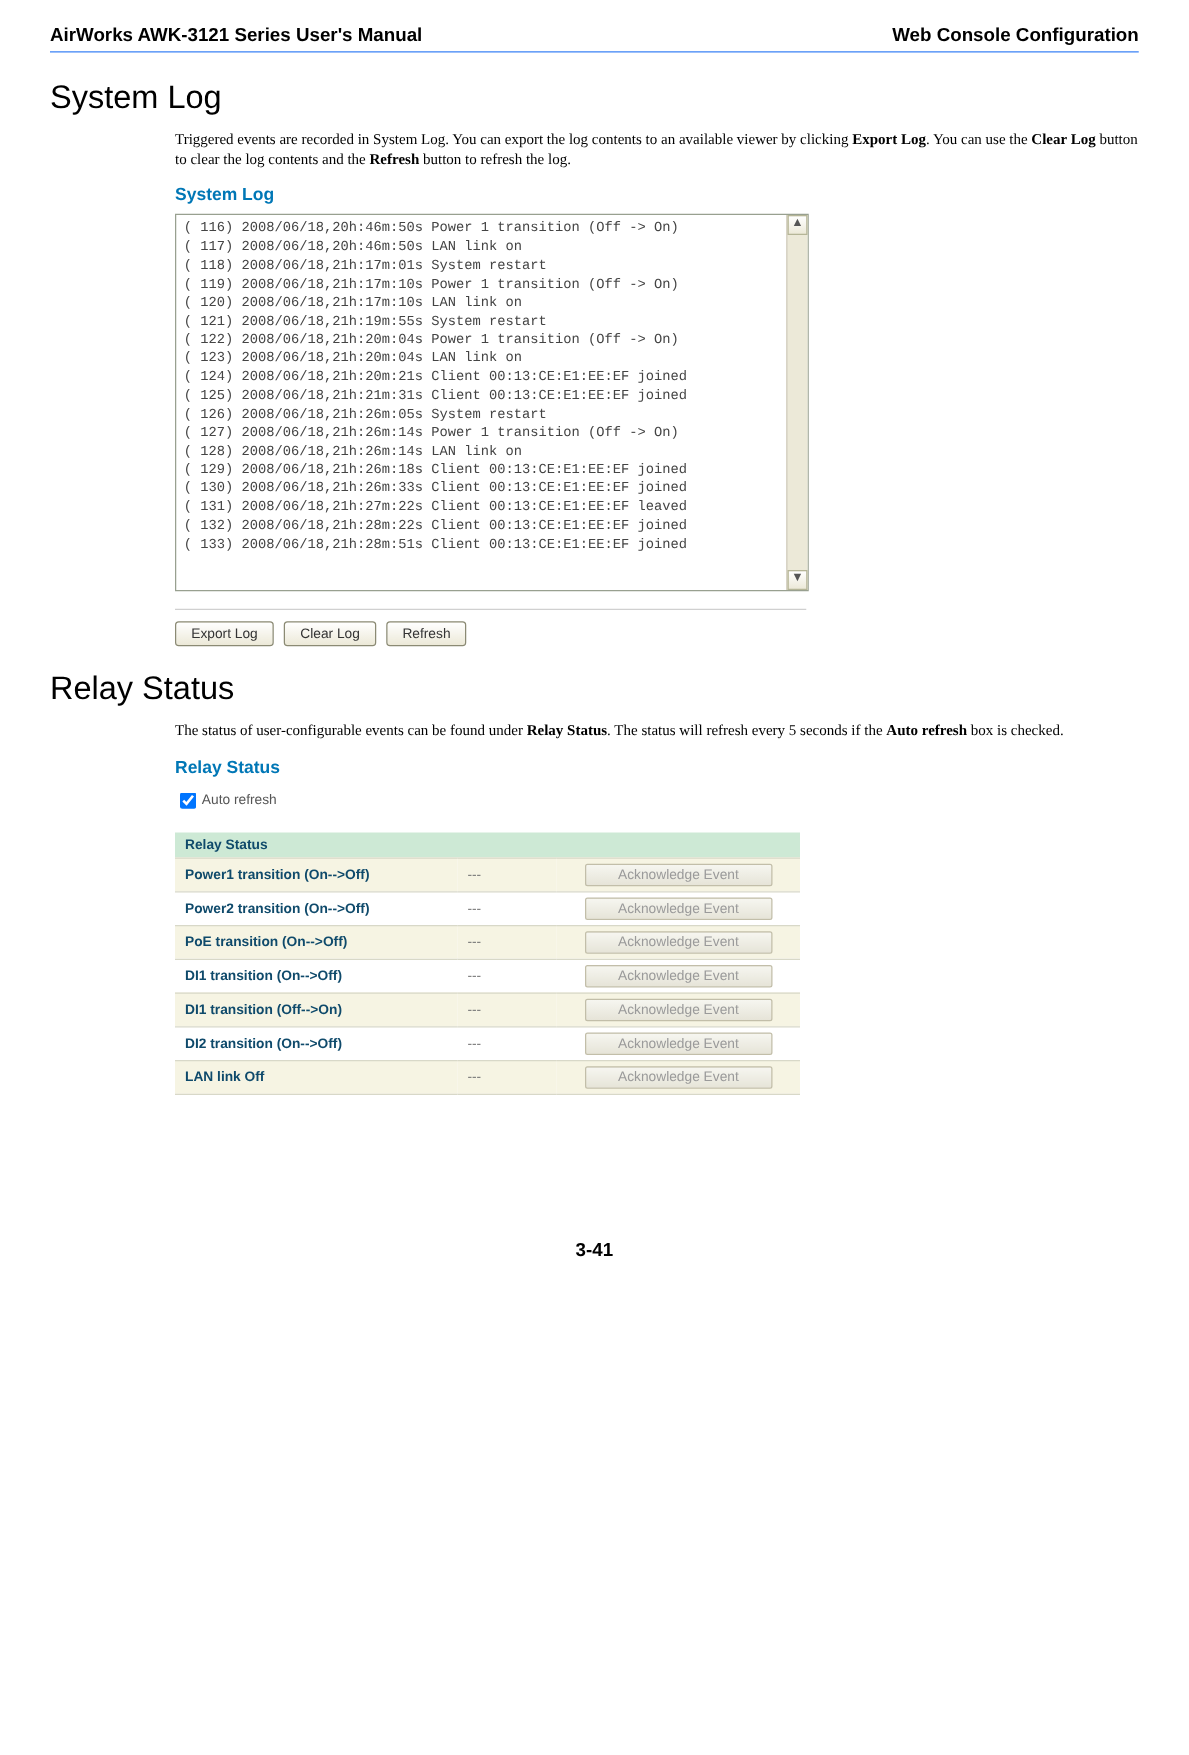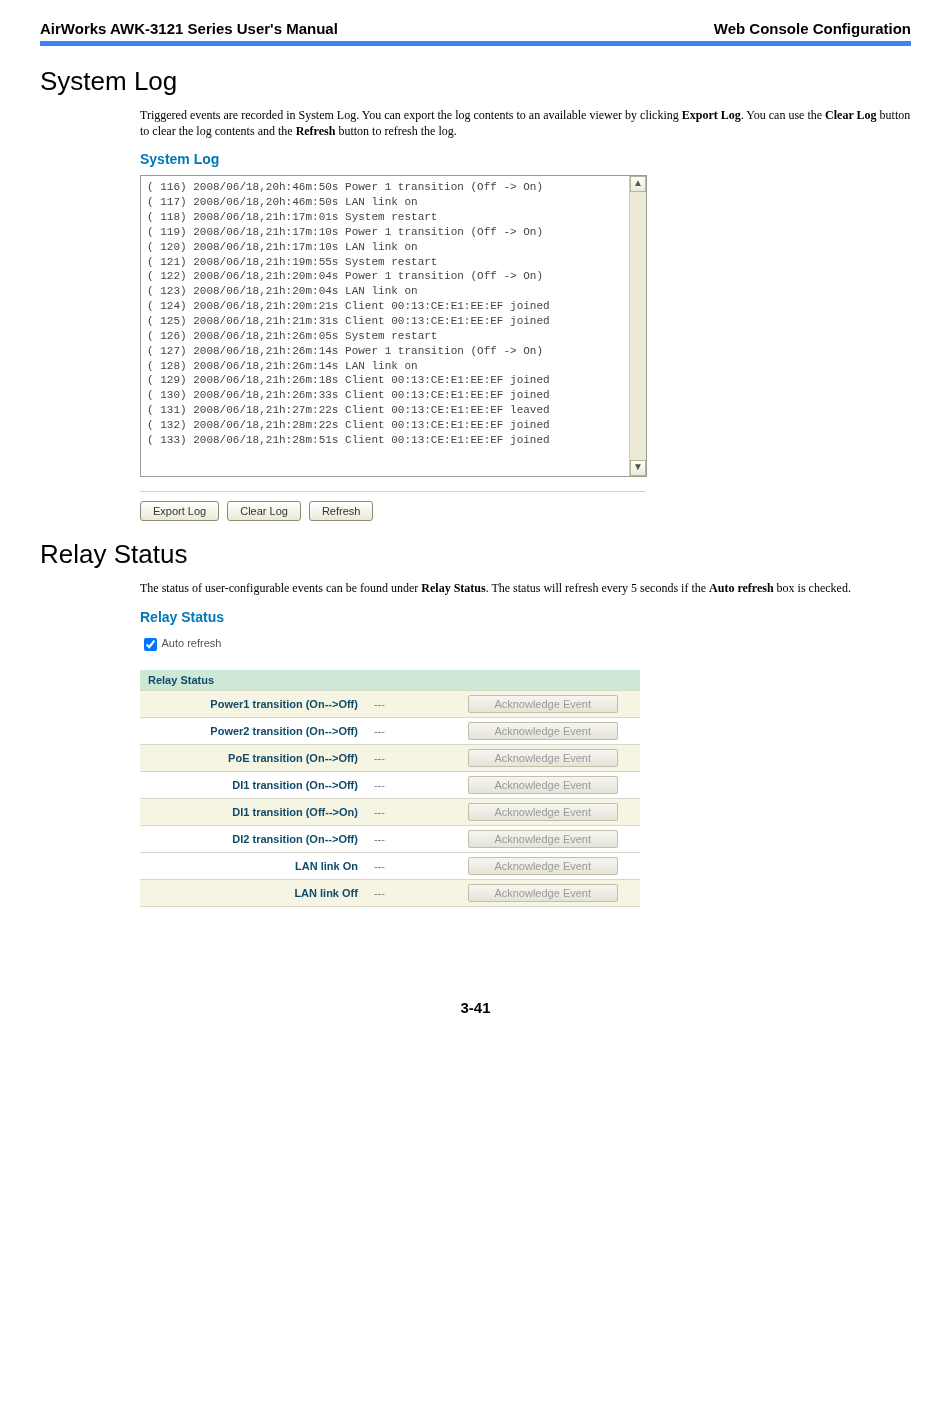--- a/index.html
+++ b/index.html
@@ -11,21 +11,21 @@
   }
   .page {
     padding: 20px 40px;
   }
   .header-row {
     display: flex;
     justify-content: space-between;
     font-family: Arial, sans-serif;
     font-weight: bold;
     font-size: 15px;
-    border-bottom: 5px solid #3b82f6;
+    border-bottom: 1px solid #3b82f6;
     padding-bottom: 4px;
     margin-bottom: 20px;
   }
   h1.section {
     font-family: Arial, sans-serif;
     font-size: 26px;
     font-weight: normal;
     margin: 18px 0 10px 0;
   }
   p.body-text {
@@ -134,21 +134,20 @@
   }
   table.relay td {
     padding: 4px 8px;
     border-bottom: 1px solid #d8d8c8;
     vertical-align: middle;
   }
   .event-name {
     color: #0f4a6b;
     font-weight: bold;
     width: 200px;
-    text-align: right;
   }
   .event-dash {
     color: #777;
     width: 60px;
   }
   .ack-cell {
     text-align: center;
     width: 170px;
   }
   .ack-btn {
@@ -161,21 +160,21 @@
     border-radius: 2px;
     width: 150px;
   }
   tr.odd td { background: #f6f4e3; }
   tr.even td { background: #fff; }
   .footer {
     text-align: center;
     font-family: Arial, sans-serif;
     font-weight: bold;
     font-size: 15px;
-    margin-top: 92px;
+    margin-top: 116px;
   }
 </style>
 </head>
 <body>
 
 <div class="page">
   <div class="header-row">
     <span>AirWorks AWK-3121 Series User's Manual</span>
     <span>Web Console Configuration</span>
   </div>
@@ -261,25 +260,20 @@
           <tr class="odd">
             <td class="event-name">DI1 transition (Off--&gt;On)</td>
             <td class="event-dash">---</td>
             <td class="ack-cell"><button class="ack-btn" disabled="">Acknowledge Event</button></td>
           </tr>
           <tr class="even">
             <td class="event-name">DI2 transition (On--&gt;Off)</td>
             <td class="event-dash">---</td>
             <td class="ack-cell"><button class="ack-btn" disabled="">Acknowledge Event</button></td>
           </tr>
-          <tr class="even">
-            <td class="event-name">LAN link On</td>
-            <td class="event-dash">---</td>
-            <td class="ack-cell"><button class="ack-btn" disabled="">Acknowledge Event</button></td>
-          </tr>
           <tr class="odd">
             <td class="event-name">LAN link Off</td>
             <td class="event-dash">---</td>
             <td class="ack-cell"><button class="ack-btn" disabled="">Acknowledge Event</button></td>
           </tr>
         </tbody>
     </table>
   </div>
 
   <div class="footer">3-41</div>

